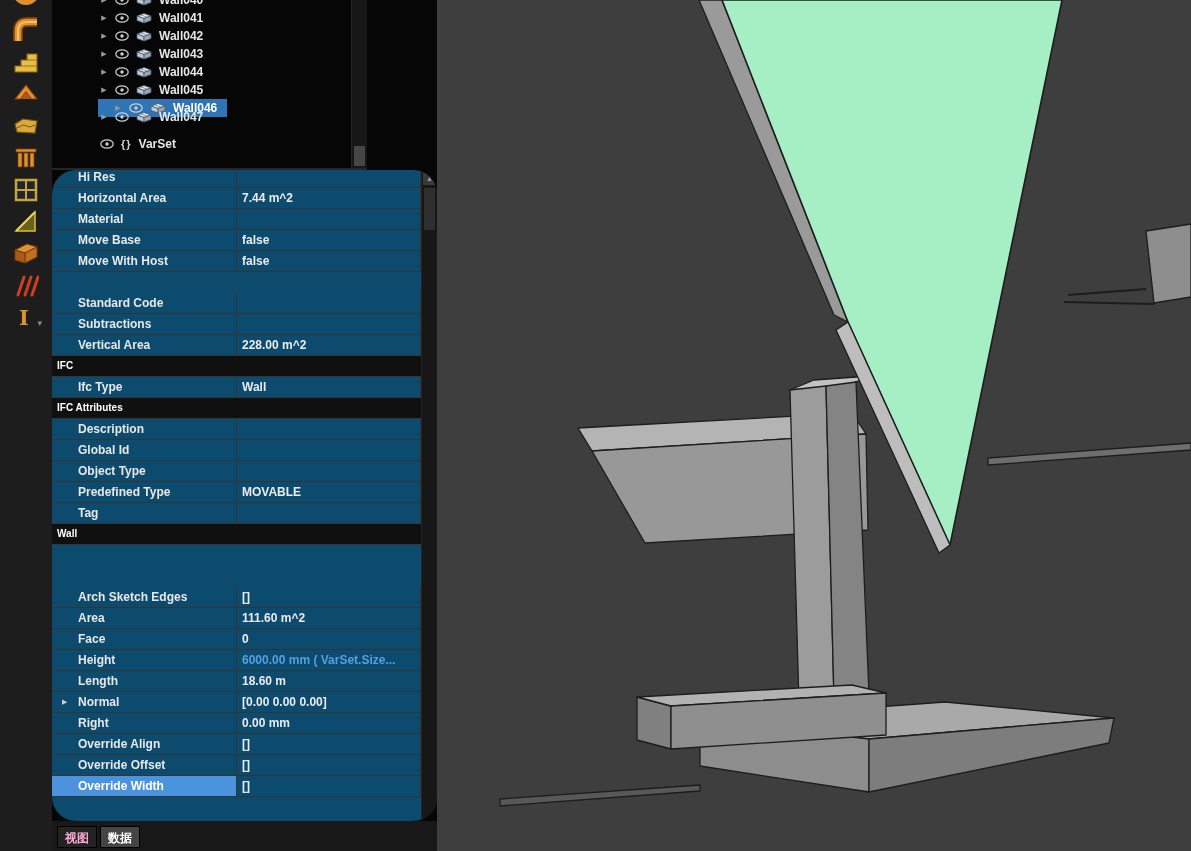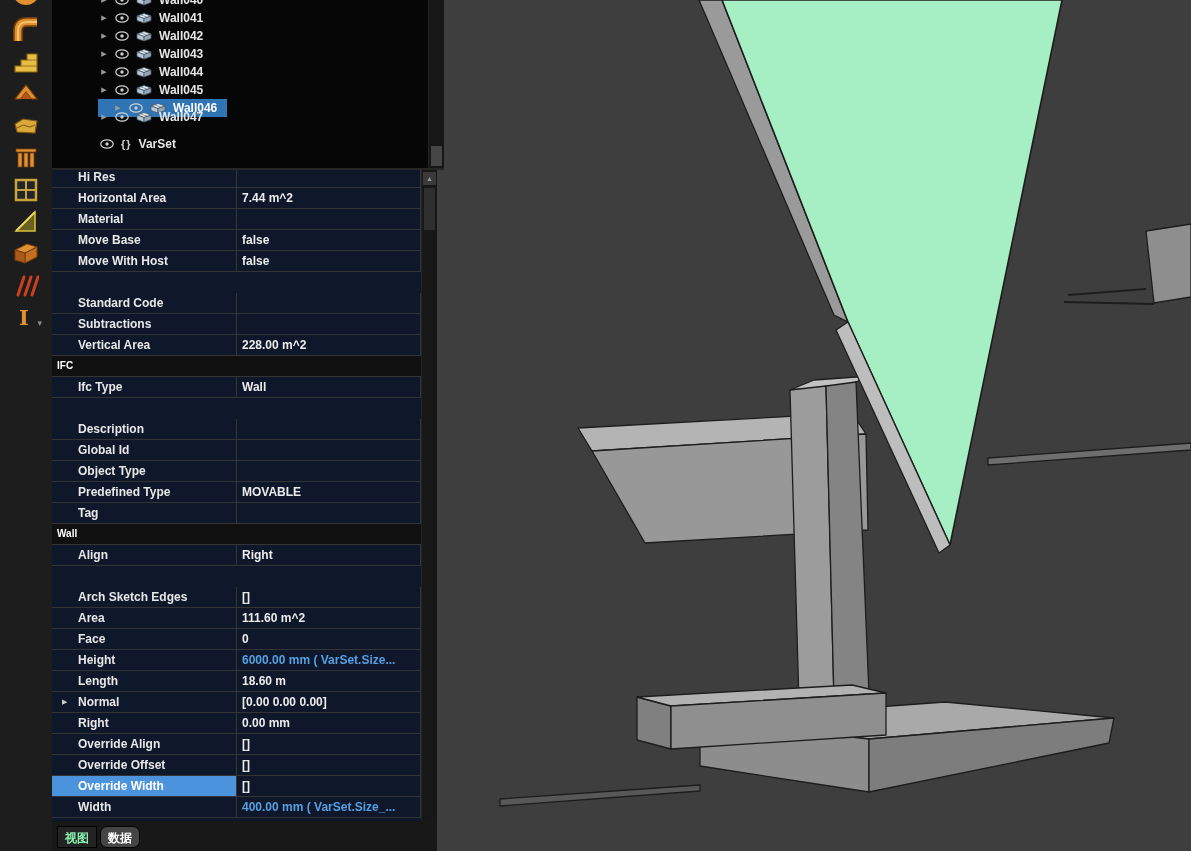--- a/index.html
+++ b/index.html
@@ -11,37 +11,37 @@
              background:#1d1d1d; overflow:hidden; z-index:3; }
   .tb-icon { position:absolute; left:9px; width:34px; height:28px;
              display:flex; align-items:center; justify-content:center; }
   .tb-caret { position:absolute; right:1px; bottom:4px; font-size:9px; color:#8d8d8d; }
 
   
   .side-panel { position:absolute; left:52px; top:0; width:385px; height:851px;
                 background:#060606; z-index:2; }
 
   
-  .tree-panel { position:absolute; left:0; top:0; width:392px; height:170px;
+  .tree-panel { position:absolute; left:0; top:0; width:315px; height:170px;
                 background:#060606; overflow:hidden; border-bottom:2px solid #262626; }
   .tree-rows { position:absolute; inset:0; }
   .tree-row { position:absolute; left:46px; height:18px; display:flex; align-items:center;
               gap:7px; padding:0 10px 0 2px; color:#e6e6e6; font-size:12px; font-weight:600;
               white-space:nowrap; }
   .tree-row.selected { background:var(--tree-selection,#2f74b5); color:#fff;padding-left:16px; }
   .tree-arrow { font-size:7px; color:#9a9a9a; width:8px; text-align:center; }
   .varset-icon { font-size:11px; color:#d0d0d0; font-weight:700; letter-spacing:1px; }
   .tree-row:not(.varset) .varset-icon { display:none; }
   .tree-scroll { position:absolute; right:0; top:0; width:16px; height:170px;
                  background:#171717; border-left:1px solid #242424; }
   .tree-thumb { position:absolute; left:2px; right:2px; top:146px; height:20px; background:#464646; }
 
   
   .props-panel { position:absolute; left:0; top:170px; width:385px; height:651px;
-                 background:#0f172a; overflow:hidden; }
+                 background:#0c4a6e; overflow:hidden;border-radius:24px; }
   .prop-rows { position:absolute; inset:0; }
   .prop-row { position:absolute; left:0; width:369px; height:21px; }
   .prop-name-cell { position:absolute; left:0; top:0; width:185px; height:21px;
                     border-right:1px solid #343434; border-bottom:1px solid #343434;
                     color:#e8e8e8; font-size:12px; font-weight:600; line-height:20px;
                     padding-left:26px; overflow:hidden; white-space:nowrap; }
   .prop-gutter-arrow { position:absolute; left:10px; top:0; font-size:7px; color:#cccccc; }
   .prop-value-cell { position:absolute; left:185px; top:0; width:184px; height:21px;
                      border-right:1px solid #343434; border-bottom:1px solid #343434;
                      color:#ececec; font-size:12px; font-weight:600; line-height:20px;
@@ -55,22 +55,22 @@
                   background:#171717; border-left:1px solid #242424; }
   .props-scroll-btn { position:absolute; left:1px; top:2px; width:13px; height:13px;
                       background:#3a3a3a; color:#999; font-size:7px; text-align:center;
                       line-height:13px; }
   .props-thumb { position:absolute; left:2px; right:2px; top:18px; height:42px; background:#2f2f2f; }
 
   
   .tab-bar { position:absolute; left:0; top:821px; width:385px; height:30px; background:#181818;
              display:flex; align-items:flex-end; padding:0 0 3px 5px; gap:3px; }
   .tab { height:22px; padding:0 7px; font-size:12px; font-weight:600; line-height:22px;
-         color:#86efac; background:#232323; border:1px solid #000; }
-  .tab.active { background:#454545; color:#fff;border-radius:7px; }
+         color:#f9a8d4; background:#232323; border:1px solid #000; }
+  .tab.active { background:#454545; color:#fff; }
 
   
   .viewport { position:absolute; left:437px; top:0; width:754px; height:851px; z-index:1; }
 </style>
 </head>
 <body>
 
 <div class="toolbar">
   <div class="tb-icon" style="top:-12px">
     <svg width="26" height="26" viewBox="0 0 26 26">
@@ -367,20 +367,23 @@
   </div>
         <div class="prop-row" style="top: 207px;">
     <div class="prop-name-cell">
       
       <span class="prop-name">Ifc Type</span>
     </div>
     <div class="prop-value-cell">
       <span class="prop-value">Wall</span>
     </div>
   </div>
+        <div class="group-row" style="top: 228px;">
+    <span>IFC Attributes</span>
+  </div>
         <div class="prop-row" style="top: 249px;">
     <div class="prop-name-cell">
       
       <span class="prop-name">Description</span>
     </div>
     <div class="prop-value-cell">
       <span class="prop-value"></span>
     </div>
   </div>
         <div class="prop-row" style="top: 270px;">
@@ -415,29 +418,20 @@
       
       <span class="prop-name">Tag</span>
     </div>
     <div class="prop-value-cell">
       <span class="prop-value"></span>
     </div>
   </div>
         <div class="group-row" style="top: 354px;">
     <span>Wall</span>
   </div>
-        <div class="prop-row" style="top: 375px;">
-    <div class="prop-name-cell">
-      
-      <span class="prop-name">Align</span>
-    </div>
-    <div class="prop-value-cell">
-      <span class="prop-value">Right</span>
-    </div>
-  </div>
         <div class="prop-row" style="top: 417px;">
     <div class="prop-name-cell">
       
       <span class="prop-name">Arch Sketch Edges</span>
     </div>
     <div class="prop-value-cell">
       <span class="prop-value">[]</span>
     </div>
   </div>
         <div class="prop-row" style="top: 438px;">
@@ -512,29 +506,20 @@
       <span class="prop-value">[]</span>
     </div>
   </div>
         <div class="prop-row selected" style="top: 606px;">
     <div class="prop-name-cell">
       
       <span class="prop-name">Override Width</span>
     </div>
     <div class="prop-value-cell">
       <span class="prop-value">[]</span>
-    </div>
-  </div>
-        <div class="prop-row" style="top: 627px;">
-    <div class="prop-name-cell">
-      
-      <span class="prop-name">Width</span>
-    </div>
-    <div class="prop-value-cell">
-      <span class="prop-value link">400.00 mm  ( VarSet.Size_...</span>
     </div>
   </div>
       </div>
     <div class="props-scroll">
       <div class="props-scroll-btn">▲</div>
       <div class="props-thumb"></div>
     </div>
   </div>
 
   <div class="tab-bar">

